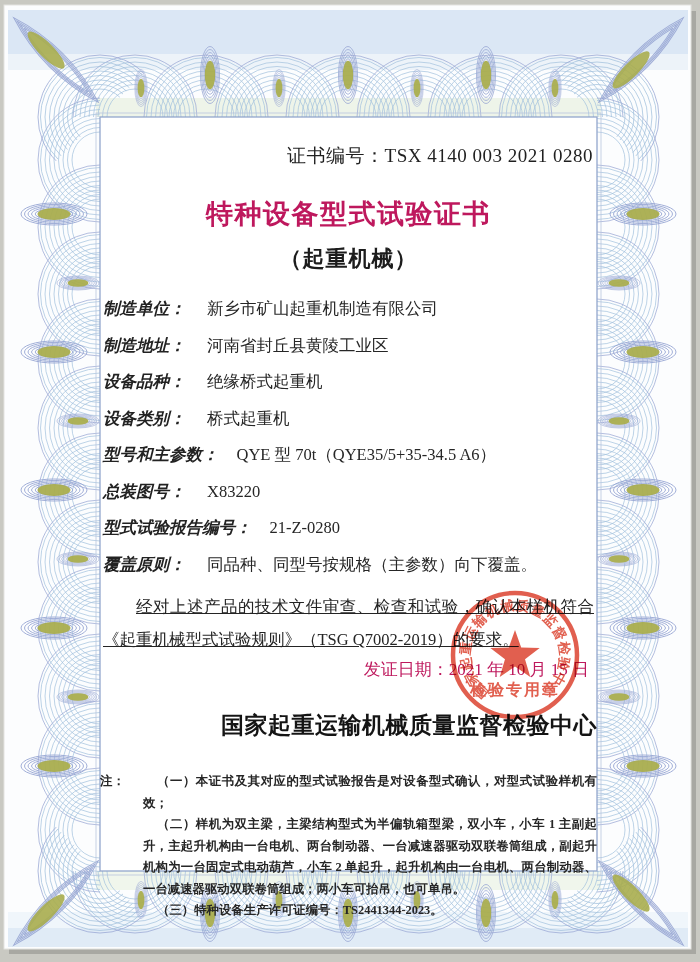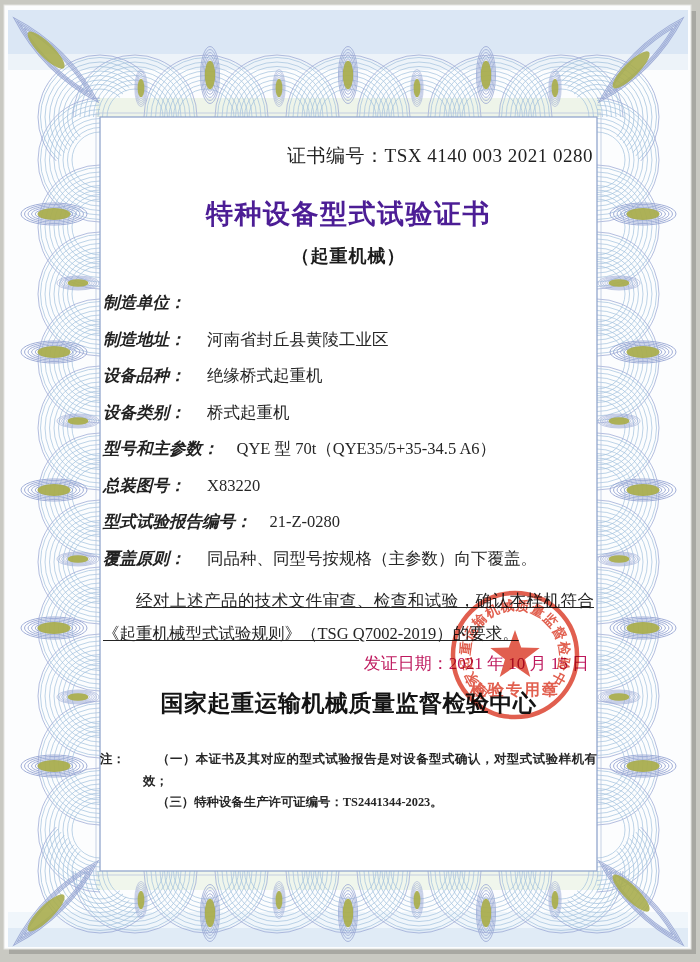--- a/index.html
+++ b/index.html
@@ -5,33 +5,33 @@
   html,body{margin:0;padding:0;width:700px;height:962px;overflow:hidden;
     background:#c9c9c2;font-family:"Liberation Serif","DejaVu Serif",serif;}
   .stage{position:relative;width:620px;height:962px;}
   svg.art{position:absolute;left:0;top:0;}
   
   .inner{position:absolute;left:100px;top:117px;width:497px;height:754px;
     color:#2e2e2e;}
   .cert-no{margin-top:26px;text-align:right;padding-right:4px;
     font-size:19px;letter-spacing:.5px;color:#1f1f1f;}
   .title{margin-top:27px;text-align:center;font-family:Liberation Sans, sans-serif;
-    font-weight:700;font-size:27px;letter-spacing:1.5px;color:#4c1d95;}
+    font-weight:700;font-size:27px;letter-spacing:1.5px;color:#be185d;}
   .subtitle{margin-top:12px;text-align:center;font-family:"Liberation Sans","DejaVu Sans",sans-serif;
-    font-weight:700;font-size:18px;letter-spacing:1px;color:#1c1c1c;}
+    font-weight:700;font-size:22px;letter-spacing:1px;color:#1c1c1c;}
   .fields{margin-top:24px;padding:0 3px;}
   .field-row{display:flex;align-items:baseline;line-height:22px;margin-bottom:14.5px;
     font-size:16.5px;}
   .field-label{font-weight:700;min-width:86px;margin-right:18px;white-space:nowrap;color:#222;font-style:italic;}
   .field-value{color:#262626;}
   .statement{margin:10px 3px 0 3px;font-size:16.5px;line-height:33px;
     text-indent:33px;text-align:justify;color:#242424;text-decoration:underline;}
   .issue-date{margin-top:2px;text-align:right;padding-right:8px;font-size:17px;
     line-height:24px;color:#be185d;}
-  .authority{margin-top:12px;text-align:center;font-family:"Liberation Sans","DejaVu Sans",sans-serif;
+  .authority{margin-top:28px;text-align:right;font-family:"Liberation Sans","DejaVu Sans",sans-serif;
     font-weight:700;font-size:23px;letter-spacing:.5px;color:#141414;}
   .notes{margin-top:30px;display:flex;font-size:12.4px;line-height:21.5px;color:#262626;}
   .note-label{flex:none;width:43px;font-weight:700;}
   .note-items{width:462px;}
   .note-item{text-indent:14px;font-weight:600;text-align:justify;}
   
   svg.seal{position:absolute;left:445px;top:585px;mix-blend-mode:multiply;opacity:.88;}
   .seal-text{font-family:"Liberation Serif","DejaVu Serif",serif;font-weight:700;}
 </style>
 </head>
@@ -782,20 +782,21 @@
   <div class="inner">
 
     <div class="cert-no"><span>证书编号：</span><span>TSX 4140 003 2021 0280</span></div>
 
     <div class="title">特种设备型式试验证书</div>
     <div class="subtitle">（起重机械）</div>
 
     <div class="fields">
         <div class="field-row">
         <span class="field-label">制造单位：</span>
+        <span class="field-value">新乡市矿山起重机制造有限公司</span>
       </div>
         <div class="field-row">
         <span class="field-label">制造地址：</span>
         <span class="field-value">河南省封丘县黄陵工业区</span>
       </div>
         <div class="field-row">
         <span class="field-label">设备品种：</span>
         <span class="field-value">绝缘桥式起重机</span>
       </div>
         <div class="field-row">
@@ -823,20 +824,21 @@
     <p class="statement">经对上述产品的技术文件审查、检查和试验，确认本样机符合《起重机械型式试验规则》（TSG Q7002-2019）的要求。</p>
 
     <div class="issue-date">发证日期：2021 年 10 月 15 日</div>
 
     <div class="authority">国家起重运输机械质量监督检验中心</div>
 
     <div class="notes">
       <span class="note-label">注：</span>
       <div class="note-items">
           <div class="note-item">（一）本证书及其对应的型式试验报告是对设备型式确认，对型式试验样机有效；</div>
+          <div class="note-item">（二）样机为双主梁，主梁结构型式为半偏轨箱型梁，双小车，小车 1 主副起升，主起升机构由一台电机、两台制动器、一台减速器驱动双联卷筒组成，副起升机构为一台固定式电动葫芦，小车 2 单起升，起升机构由一台电机、两台制动器、一台减速器驱动双联卷筒组成；两小车可抬吊，也可单吊。</div>
           <div class="note-item">（三）特种设备生产许可证编号：TS2441344-2023。</div>
         </div>
     </div>
   </div>
 
   <svg class="seal" width="140" height="140" viewBox="0 0 140 140">
     <circle cx="70" cy="70" r="62" fill="none" stroke="#dd4936" stroke-width="4.5"></circle>
     <g id="seal-ring-text" class="seal-text" fill="#dd4936" font-size="13.5">
         <text x="70" y="25" text-anchor="middle" transform="rotate(-137 70 70)">国</text>
         <text x="70" y="25" text-anchor="middle" transform="rotate(-118.73333333333333 70 70)">家</text>

